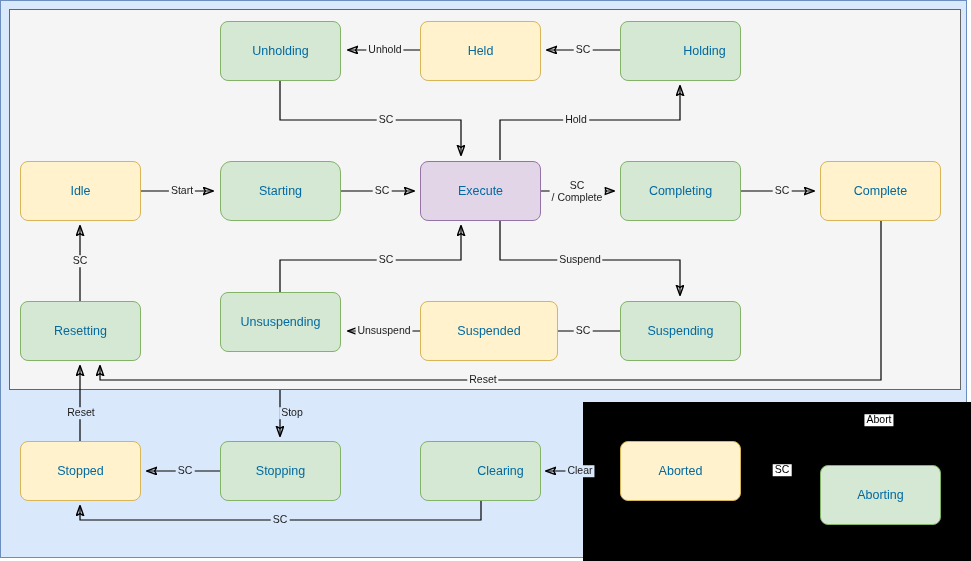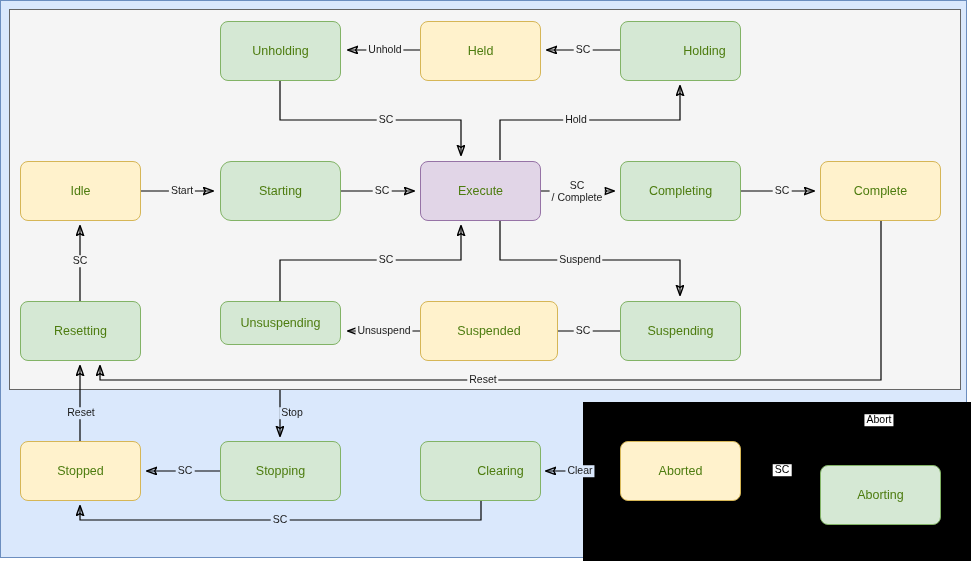--- a/index.html
+++ b/index.html
@@ -10,21 +10,21 @@
   
   .blue-container{position:absolute;background:#dae8fc;border:1px solid #6c8ebf;box-sizing:border-box;}
   
   .gray-container{position:absolute;background:#f5f5f5;border:1px solid #666666;box-sizing:border-box;}
   
   .black-panel{position:absolute;background:#000000;box-sizing:border-box;}
 
   
   .node{position:absolute;box-sizing:border-box;border-radius:8px;border:1px solid;
         display:flex;align-items:center;justify-content:center;
-        font-size:12.5px;color:#4d7c0f;text-align:center;line-height:1.2;}
+        font-size:12.5px;color:#0369a1;text-align:center;line-height:1.2;}
   .node.green{background:#d5e8d4;border-color:#82b366;}
   .node.yellow2{background:#fff2cc;border-color:#d6b656;}
   .node.purple{background:#e1d5e7;border-color:#9673a6;}
 
   
   svg.edges{position:absolute;left:0;top:0;width:971px;height:561px;overflow:visible;}
   svg.edges path,svg.edges line{fill:none;stroke:#000000;stroke-width:1.2;}
 
   
   .elabel{position:absolute;font-size:10.5px;color:#1a1a1a;background:#f5f5f5;
@@ -119,21 +119,21 @@
   <div class="node green" style="left:620px;top:161px;width:121px;height:60px;">
       <span>Completing</span>
     </div>
   <div class="node yellow2" style="left:820px;top:161px;width:121px;height:60px;">
       <span>Complete</span>
     </div>
 
   <div class="node green" style="left:20px;top:301px;width:121px;height:60px;">
       <span>Resetting</span>
     </div>
-  <div class="node green" style="left:220px;top:301px;width:121px;height:44px;">
+  <div class="node green" style="left:220px;top:292px;width:121px;height:60px;">
       <span>Unsuspending</span>
     </div>
   <div class="node yellow2" style="left:420px;top:301px;width:138px;height:60px;">
       <span>Suspended</span>
     </div>
   <div class="node green" style="left:620px;top:301px;width:121px;height:60px;">
       <span>Suspending</span>
     </div>
 
   <div class="node yellow2" style="left:20px;top:441px;width:121px;height:60px;">

